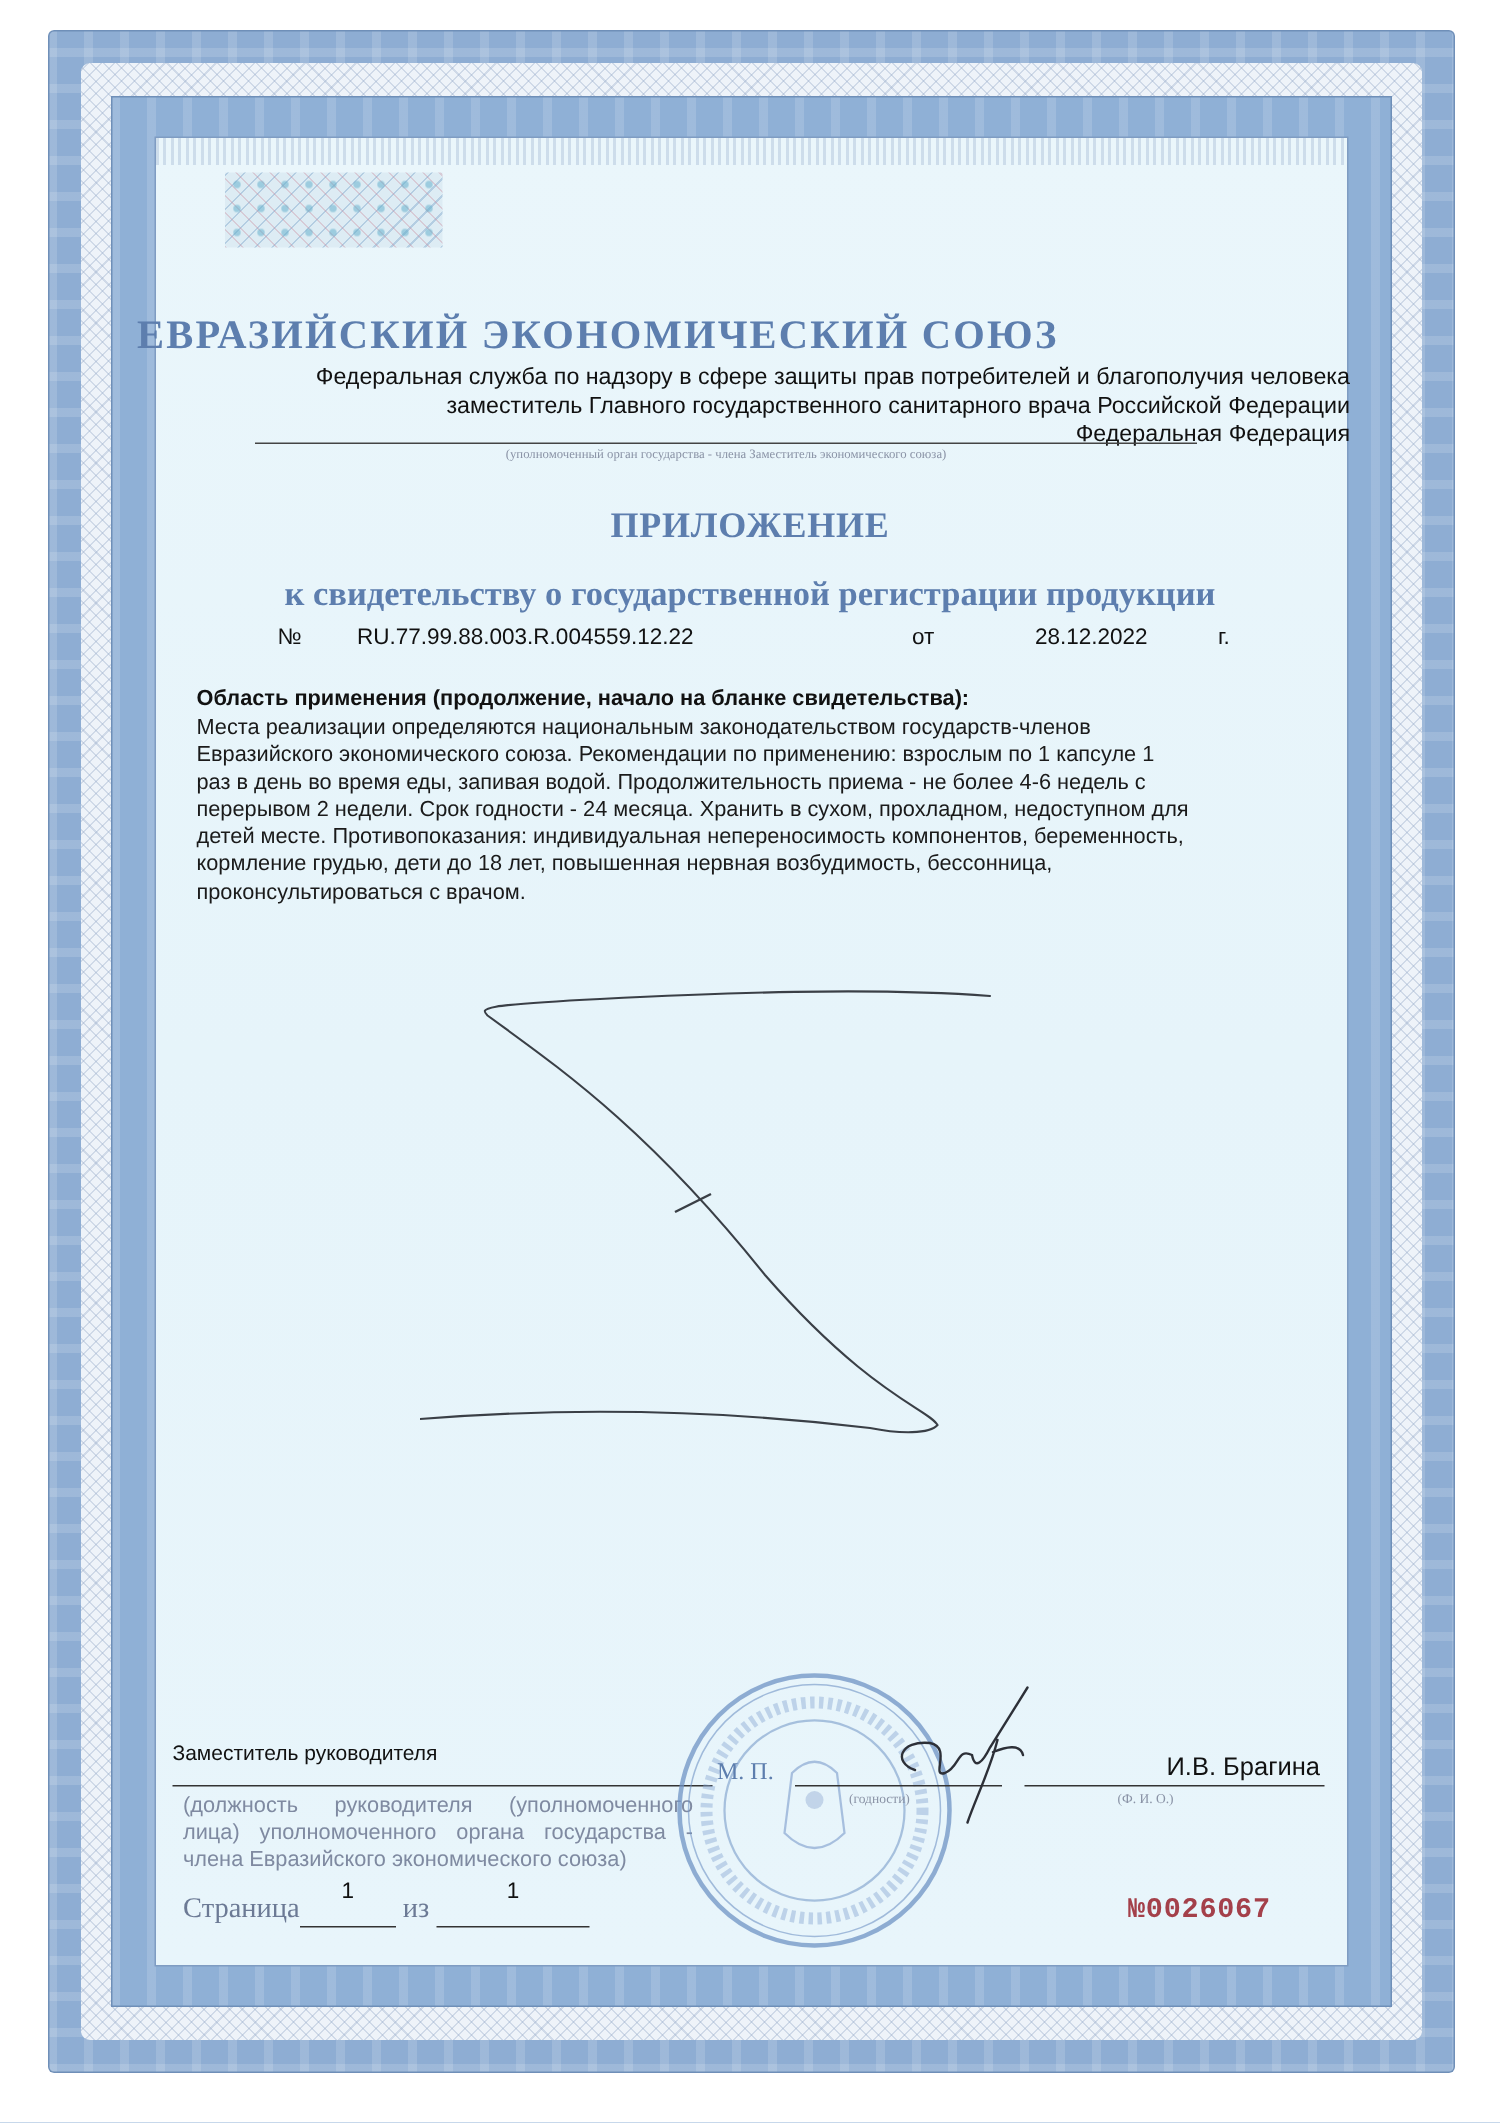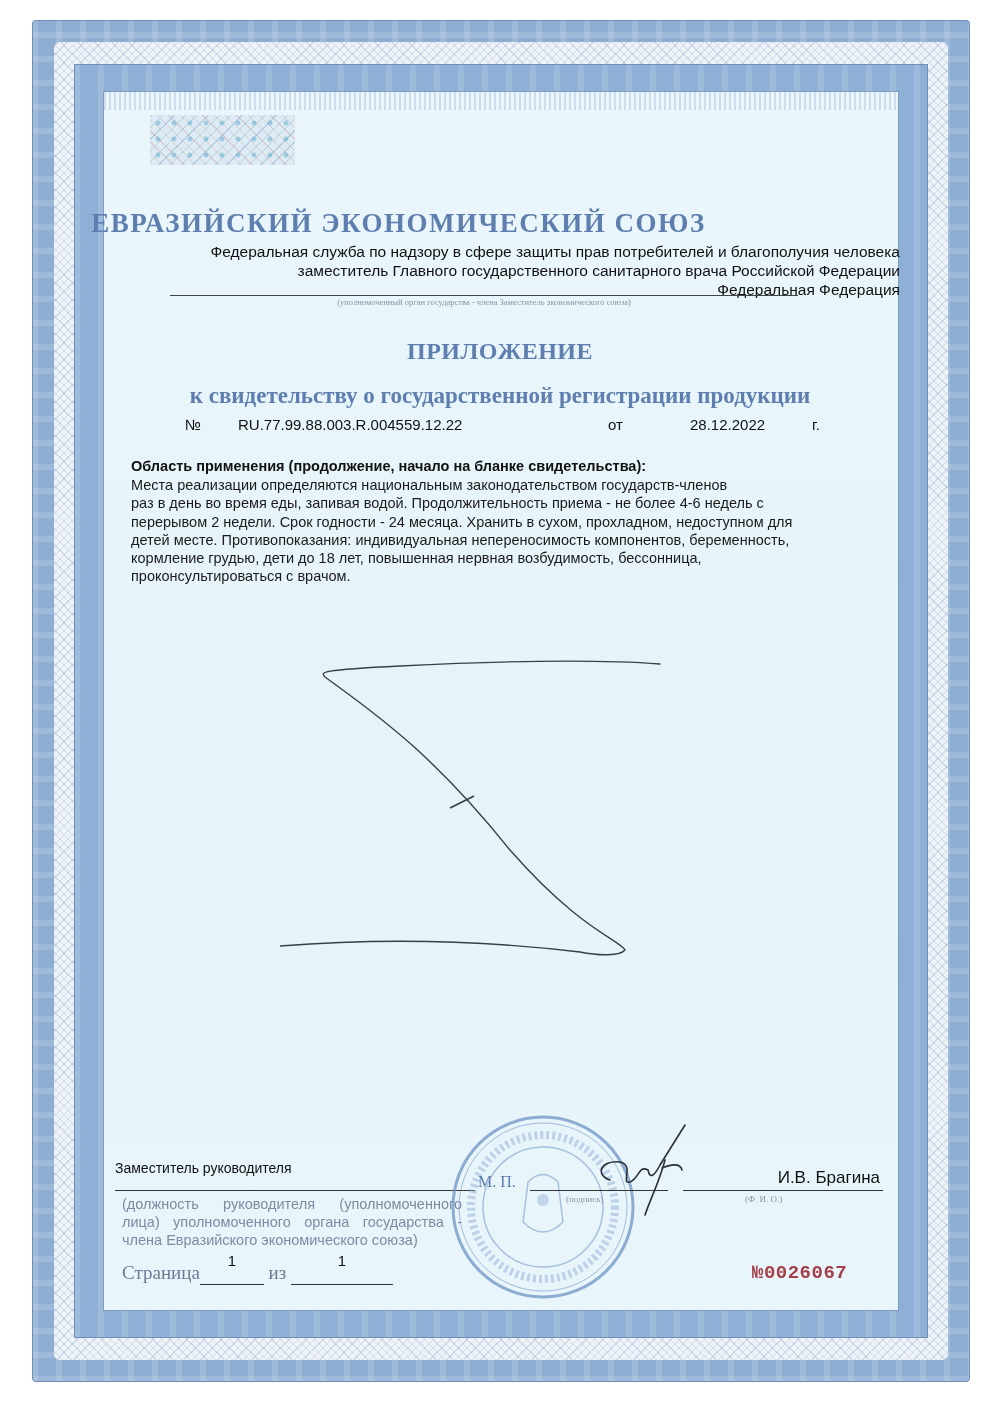--- a/index.html
+++ b/index.html
@@ -125,20 +125,21 @@
 
 <span class="regline lbl" style="left:185px;">№</span>
 <span class="regline" style="left:238px;">RU.77.99.88.003.R.004559.12.22</span>
 <span class="regline lbl" style="left:608px;">от</span>
 <span class="regline" style="left:665px;margin-left:25px;">28.12.2022</span>
 <span class="regline lbl" style="left:812px;">г.</span>
 
 <div class="scope-head">Область применения (продолжение, начало на бланке свидетельства):</div>
 <div class="scope-body">
   <div>Места реализации определяются национальным законодательством государств-членов</div>
+  <div>Евразийского экономического союза. Рекомендации по применению: взрослым по 1 капсуле 1</div>
   <div>раз в день во время еды, запивая водой. Продолжительность приема - не более 4-6 недель с</div>
   <div>перерывом 2 недели. Срок годности - 24 месяца. Хранить в сухом, прохладном, недоступном для</div>
   <div>детей месте. Противопоказания: индивидуальная непереносимость компонентов, беременность,</div>
   <div>кормление грудью, дети до 18 лет, повышенная нервная возбудимость, бессонница,</div>
   <div>проконсультироваться с врачом.</div>
 </div>
 
 <svg class="sig-big" width="400" height="320" viewBox="0 0 400 320">
   <path d="M380 14 C300 8, 200 12, 120 16 C 40 20, 40 22, 45 27 C 90 60, 150 100, 230 200 C 300 280, 340 290, 345 300 C 340 306, 320 306, 300 302 C 200 290, 100 288, 0 296" fill="none" stroke="#3a3f46" stroke-width="1.4" stroke-linecap="round"></path>
   <path d="M170 158 L194 146" stroke="#3a3f46" stroke-width="1.6" fill="none"></path>
@@ -152,21 +153,21 @@
   <circle cx="95" cy="95" r="90" fill="none" stroke="#6f93c4" stroke-width="3" opacity="0.75"></circle>
   <circle cx="95" cy="95" r="84" fill="none" stroke="#6f93c4" stroke-width="1" opacity="0.6"></circle>
   <circle cx="95" cy="95" r="60" fill="none" stroke="#6f93c4" stroke-width="1.5" opacity="0.55"></circle>
   <circle cx="95" cy="95" r="72" fill="none" stroke="#8aa8d2" stroke-width="8" stroke-dasharray="3 3" opacity="0.45"></circle>
   <path d="M80 70 Q95 55 110 70 L115 110 Q95 130 75 110 Z" fill="none" stroke="#7b9bcb" stroke-width="1.5" opacity="0.6"></path>
   <circle cx="95" cy="88" r="6" fill="#9bb4d8" opacity="0.5"></circle>
 </svg>
 
 <div class="mp-label">М. П.</div>
 <div class="rule-sig"></div>
-<div class="sig-caption">(подпись)</div>
+<div class="sig-caption">(годности)</div>
 
 <svg class="signature-small" width="110" height="100" viewBox="0 0 110 100">
   <path d="M20 60 C 5 55, 10 40, 30 42 C 45 45, 30 65, 40 62 C 50 58, 48 45, 58 50 C 60 60, 65 55, 70 45 L 95 5 M 75 40 C 70 60, 60 80, 55 95 M 72 48 C 80 45, 90 42, 92 50" fill="none" stroke="#2d3038" stroke-width="1.6" stroke-linecap="round"></path>
 </svg>
 
 <div class="name-value">И.В. Брагина</div>
 <div class="rule-name"></div>
 <div class="name-caption">(Ф. И. О.)</div>
 
 <div class="page-line">

